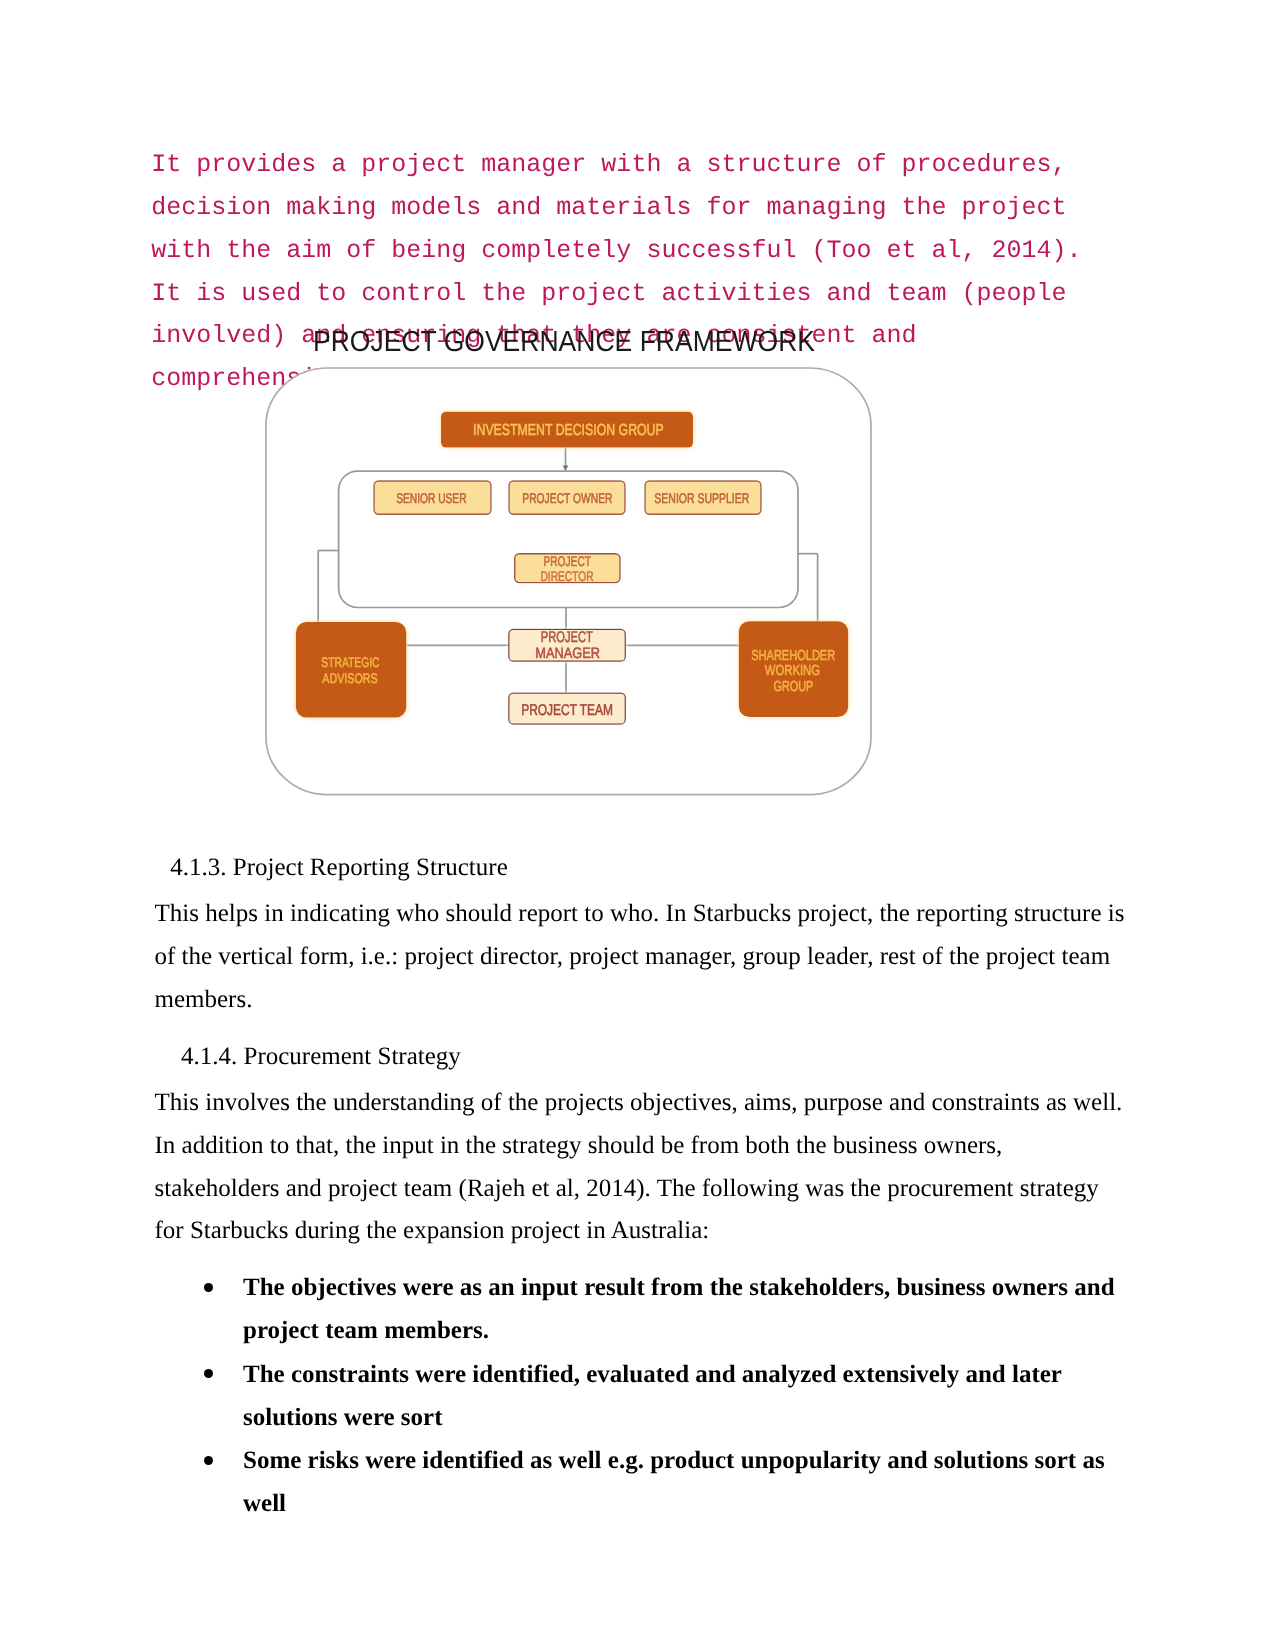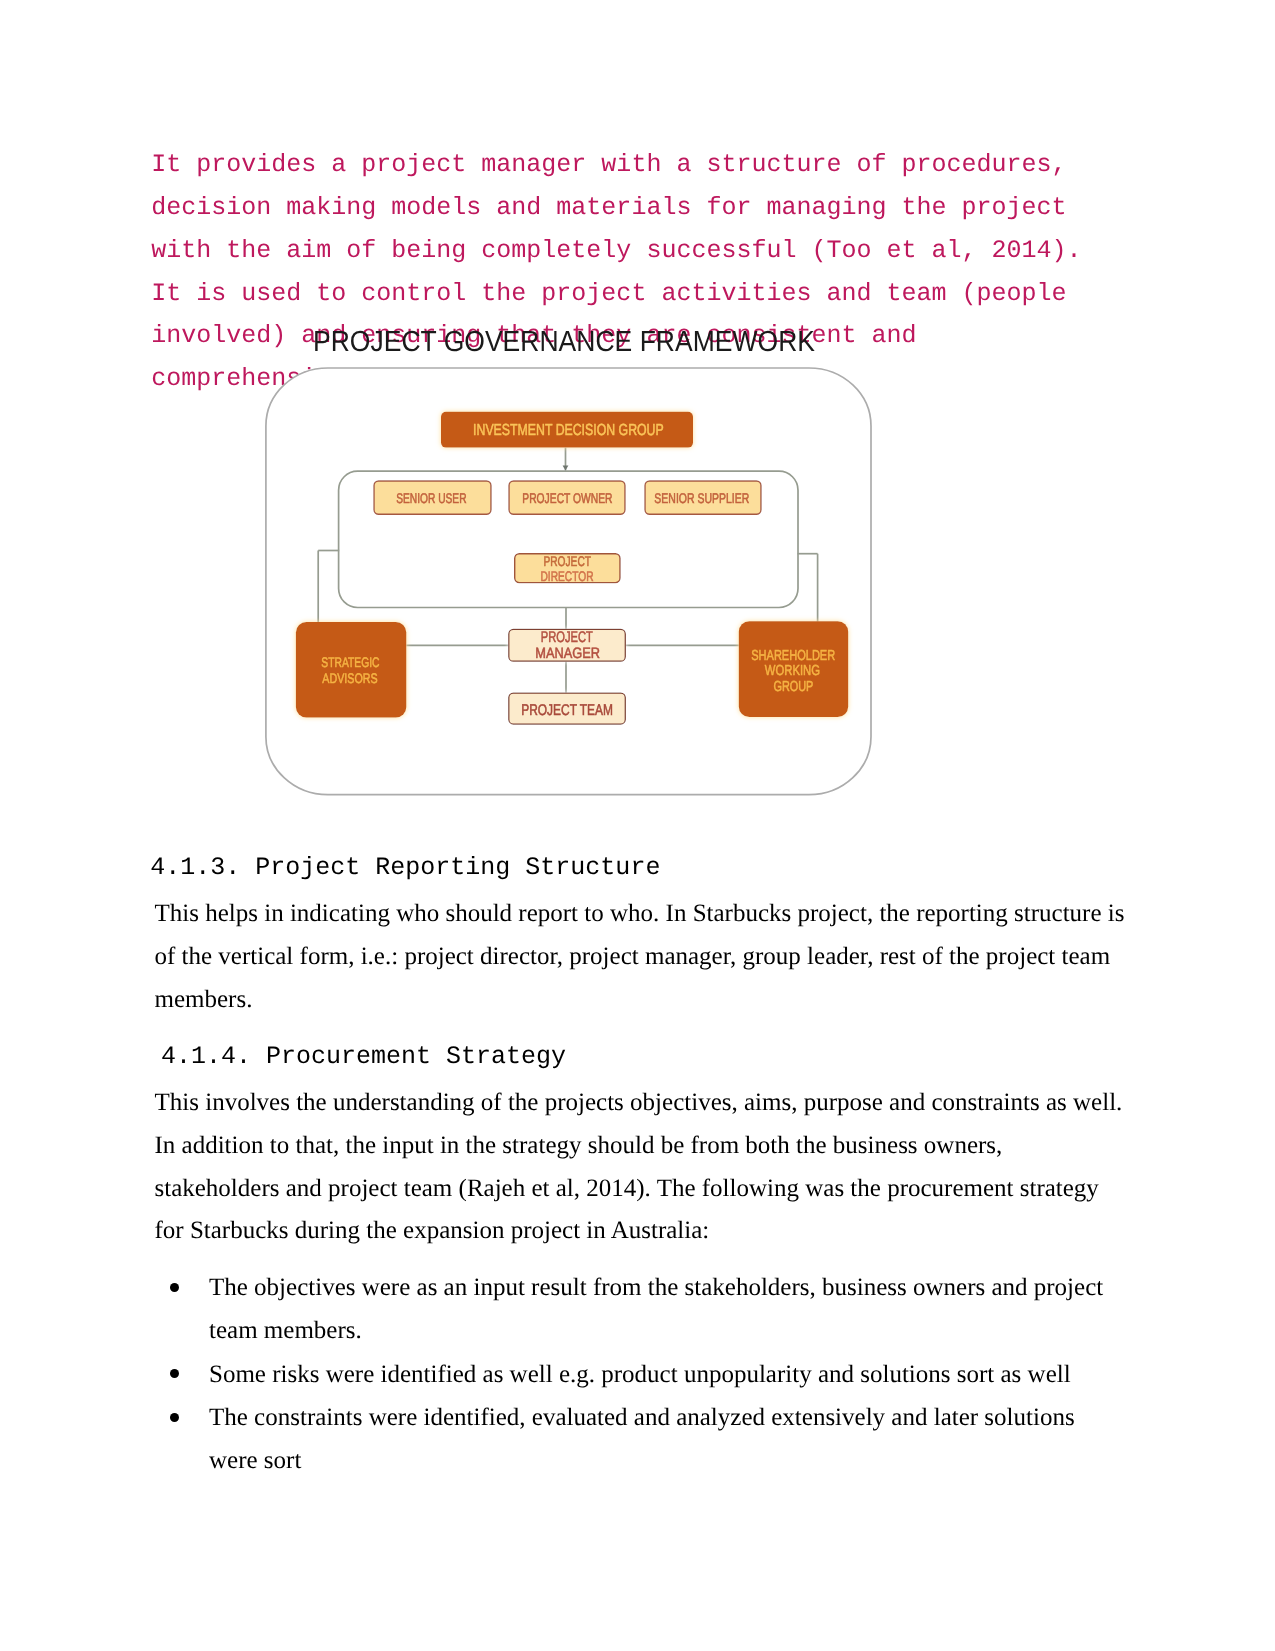--- a/index.html
+++ b/index.html
@@ -1,21 +1,21 @@
 <!DOCTYPE html>
 <html><head>
 <meta charset="utf-8">
 <title>Document</title>
 <style>
   html,body{margin:0;padding:0;background:#fff;}
   body{width:1275px;height:1651px;font-family:"Liberation Serif",serif;-webkit-font-smoothing:antialiased;text-rendering:geometricPrecision;}
   .page{position:relative;width:1275px;height:1651px;overflow:hidden;background:#ffffff;}
   .para-sans{position:absolute;margin:0;font-family:Liberation Mono, monospace;font-size:25px;line-height:42.7px;color:#be185d;text-align:left;}
   .para-serif{position:absolute;margin:4px;font-family:"Liberation Serif",serif;font-size:25px;line-height:42.7px;color:#000;}
-  .heading{position:absolute;font-family:Liberation Mono, monospace;font-size:25px;line-height:30px;color:#000;white-space:nowrap;}
+  .heading{position:absolute;font-family:Liberation Serif, serif;font-size:25px;line-height:30px;color:#000;white-space:nowrap;margin-left:20px;}
   ul.bullets{position:absolute;margin:0;padding:0;list-style:none;}
   ul.bullets li{position:relative;font-family:"Liberation Serif",serif;font-size:25px;line-height:43.15px;color:#000;}
   .bullet-dot{position:absolute;left:-38.6px;top:16.9px;width:9px;height:9px;border-radius:50%;background:#000;font-size:0;}
   svg text{font-family:"Liberation Sans",sans-serif;paint-order:stroke fill;stroke-width:0.55px;}
 </style>
 </head>
 <body>
 
 <div class="page">
 
@@ -100,19 +100,19 @@
   </div>
 
   <div style="position:absolute;left:312.5px;top:326.2px;font-family:'Liberation Sans',sans-serif;font-size:29px;color:#1a1a1a;white-space:nowrap;transform:scaleX(0.9145);transform-origin:0 0;">PROJECT GOVERNANCE FRAMEWORK</div>
 
   <div class="heading" style="left:150.3px;top:852.8px;">4.1.3. Project Reporting Structure</div>
   <p class="para-serif" style="left:150.5px;top:889.1px;width:975px;">This helps in indicating who should report to who. In Starbucks project, the reporting structure is of the vertical form, i.e.: project director, project manager, group leader, rest of the project team members.</p>
 
   <div class="heading" style="left:161px;top:1042px;">4.1.4. Procurement Strategy</div>
   <p class="para-serif" style="left:150.5px;top:1078.2px;width:975px;">This involves the understanding of the projects objectives, aims, purpose and constraints as well. In addition to that, the input in the strategy should be from both the business owners, stakeholders and project team (Rajeh et al, 2014). The following was the procurement strategy for Starbucks during the expansion project in Australia:</p>
 
-  <ul class="bullets" style="left:209px;top:1266.2px;width:900px;">
+  <ul class="bullets" style="left:243px;top:1266.2px;width:900px;font-weight:bold;">
     <li><span class="bullet-dot">•</span><span>The objectives were as an input result from the stakeholders, business owners and project team members.</span></li>
+    <li><span class="bullet-dot">•</span><span>The constraints were identified, evaluated and analyzed extensively and later solutions were sort</span></li>
     <li><span class="bullet-dot">•</span><span>Some risks were identified as well e.g. product unpopularity and solutions sort as well</span></li>
-    <li><span class="bullet-dot">•</span><span>The constraints were identified, evaluated and analyzed extensively and later solutions were sort</span></li>
   </ul>
 
 </div>
 
 </body></html>

